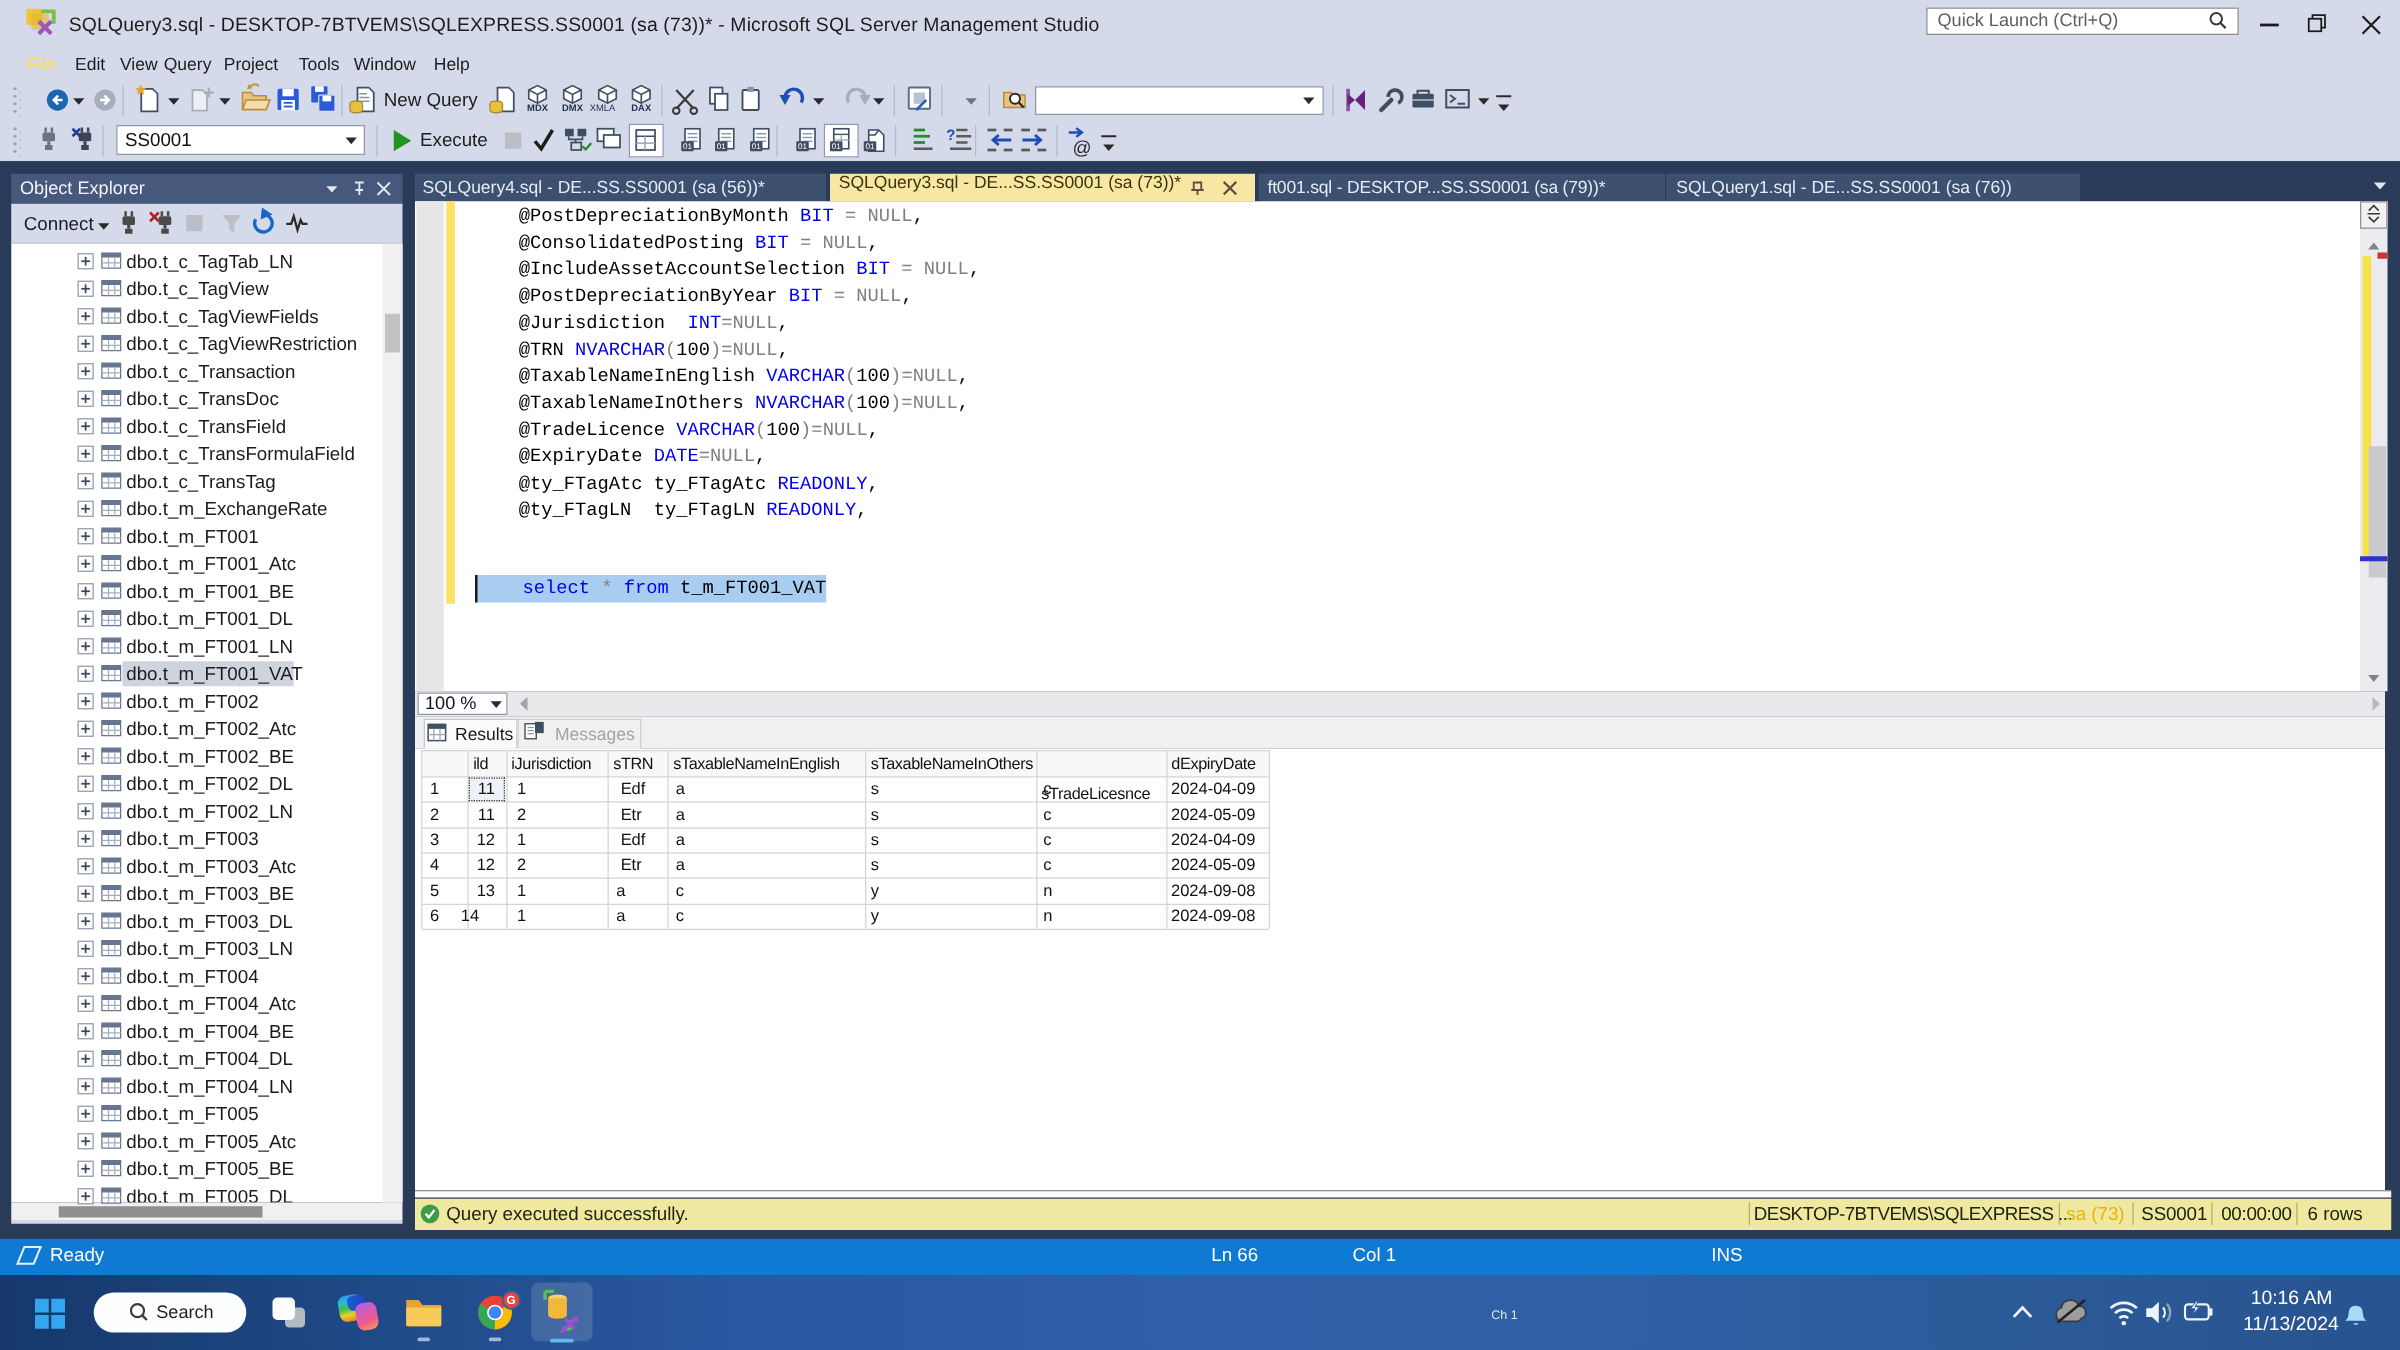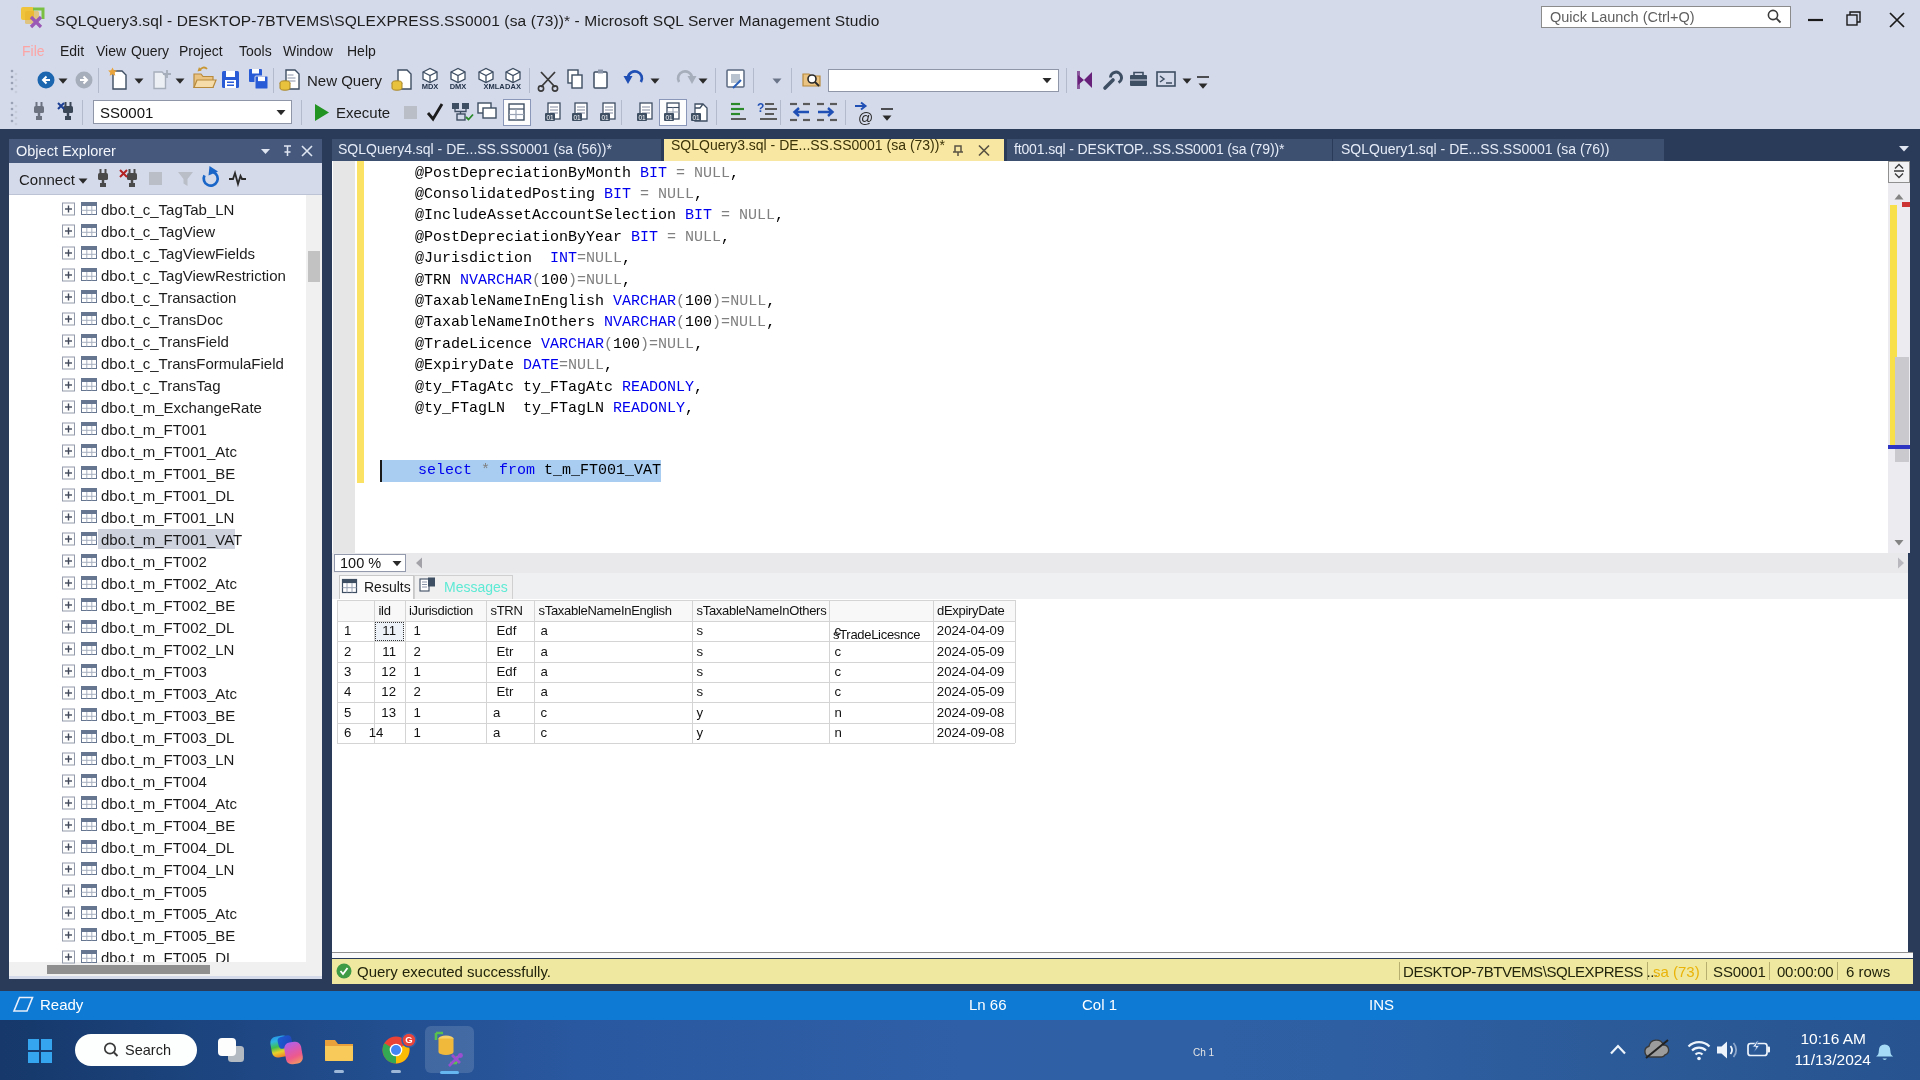--- a/index.html
+++ b/index.html
@@ -7,34 +7,34 @@
 .t{white-space:pre}
 .m{font-family:"Liberation Mono",monospace;white-space:pre}
 </style></head><body>
 <div class="a" style="left:0px;top:0px;width:1920px;height:129px;background:#d5daea"></div>
 <div class="a" style="left:0px;top:129px;width:1920px;height:862px;background:#2a3b59"></div>
 <div class="a" style="left:0px;top:991px;width:1920px;height:29px;background:#0f7ad4"></div>
 <div class="a" style="left:0px;top:1020px;width:1920px;height:60px;background:linear-gradient(90deg,#16386a 0%,#1d4681 12%,#2a58a0 30%,#2f5fa6 50%,#2f5fa3 70%,#2b5996 88%,#275490 100%)"></div>
 <div class="a t" style="left:55px;top:7.8px;font-size:15.5px;line-height:26.3px;color:#1d1d1d;letter-spacing:0.12px;">SQLQuery3.sql - DESKTOP-7BTVEMS\SQLEXPRESS.SS0001 (sa (73))* - Microsoft SQL Server Management Studio</div>
 <div class="a" style="left:1541px;top:6px;width:250px;height:22px;background:#fff;border:1px solid #8b8b8b;box-sizing:border-box"></div>
 <div class="a t" style="left:1550px;top:4.7px;font-size:14.5px;line-height:24.6px;color:#5f5f5f;">Quick Launch (Ctrl+Q)</div>
-<div class="a t" style="left:22px;top:39.6px;font-size:14px;line-height:23.8px;color:#fca5a5;">File</div>
+<div class="a t" style="left:22px;top:39.6px;font-size:14px;line-height:23.8px;color:#fde047;">File</div>
 <div class="a t" style="left:60px;top:39.6px;font-size:14px;line-height:23.8px;color:#1d1d1d;">Edit</div>
 <div class="a t" style="left:96px;top:39.6px;font-size:14px;line-height:23.8px;color:#1d1d1d;">View</div>
 <div class="a t" style="left:131px;top:39.6px;font-size:14px;line-height:23.8px;color:#1d1d1d;">Query</div>
 <div class="a t" style="left:179px;top:39.6px;font-size:14px;line-height:23.8px;color:#1d1d1d;">Project</div>
 <div class="a t" style="left:239px;top:39.6px;font-size:14px;line-height:23.8px;color:#1d1d1d;">Tools</div>
 <div class="a t" style="left:283px;top:39.6px;font-size:14px;line-height:23.8px;color:#1d1d1d;">Window</div>
 <div class="a t" style="left:347px;top:39.6px;font-size:14px;line-height:23.8px;color:#1d1d1d;">Help</div>
 <div class="a" style="left:98px;top:68px;width:1px;height:25px;background:#b3bacc"></div>
 <div class="a" style="left:273px;top:68px;width:1px;height:25px;background:#b3bacc"></div>
 <div class="a t" style="left:307px;top:68.2px;font-size:15px;line-height:25.5px;color:#1d1d1d;">New Query</div>
 <div class="a t" style="left:416px;top:82px;width:28px;text-align:center;font-size:7.5px;line-height:9px;color:#23334a;font-weight:bold">MDX</div>
 <div class="a t" style="left:444px;top:82px;width:28px;text-align:center;font-size:7.5px;line-height:9px;color:#23334a;font-weight:bold">DMX</div>
-<div class="a t" style="left:480px;top:82px;width:28px;text-align:center;font-size:7.5px;line-height:9px;color:#23334a;font-weight:bold">XMLA</div>
+<div class="a t" style="left:468px;top:82px;width:28px;text-align:center;font-size:7.5px;line-height:9px;color:#23334a;font-weight:normal">XMLA</div>
 <div class="a t" style="left:499px;top:82px;width:28px;text-align:center;font-size:7.5px;line-height:9px;color:#23334a;font-weight:bold">DAX</div>
 <div class="a" style="left:529px;top:68px;width:1px;height:25px;background:#b3bacc"></div>
 <div class="a" style="left:715px;top:68px;width:1px;height:25px;background:#b3bacc"></div>
 <div class="a" style="left:753px;top:68px;width:1px;height:25px;background:#b3bacc"></div>
 <div class="a" style="left:791px;top:68px;width:1px;height:25px;background:#b3bacc"></div>
 <div class="a" style="left:828px;top:69px;width:231px;height:23px;background:#fff;border:1px solid #8e96a8;box-sizing:border-box"></div>
 <div class="a" style="left:1066px;top:68px;width:1px;height:25px;background:#b3bacc"></div>
 <div class="a" style="left:82px;top:100px;width:1px;height:25px;background:#b3bacc"></div>
 <div class="a" style="left:93px;top:100px;width:199px;height:24px;background:#fff;border:1px solid #8e96a8;box-sizing:border-box"></div>
 <div class="a t" style="left:100px;top:99.8px;font-size:15px;line-height:25.5px;color:#111;">SS0001</div>
@@ -125,21 +125,21 @@
 <div class="a" style="left:1902px;top:202px;width:8px;height:5px;background:#cc3333"></div>
 <div class="a" style="left:1895px;top:357px;width:13.5px;height:105px;background:#c9c9ce"></div>
 <div class="a" style="left:1888px;top:445px;width:22px;height:4px;background:#2d34c1"></div>
 <div class="a" style="left:332px;top:553px;width:1576px;height:20px;background:#e9e9ec"></div>
 <div class="a" style="left:334px;top:554px;width:72px;height:18px;background:#fff;border:1px solid #949aae;box-sizing:border-box"></div>
 <div class="a t" style="left:340px;top:550.7px;font-size:14.5px;line-height:24.6px;color:#111;">100 %</div>
 <div class="a" style="left:332px;top:573px;width:1576px;height:25.5px;background:#eef0f1"></div>
 <div class="a" style="left:339px;top:575px;width:75px;height:23.5px;background:#fbfbfb;border:1px solid #c8c8c8;border-bottom:none;box-sizing:border-box"></div>
 <div class="a t" style="left:364px;top:575.6px;font-size:14px;line-height:23.8px;color:#1a1a1a;">Results</div>
 <div class="a" style="left:414px;top:575px;width:99px;height:23.5px;background:#f0f0f1;border:1px solid #d0d0d0;border-bottom:none;box-sizing:border-box"></div>
-<div class="a t" style="left:444px;top:575.6px;font-size:14px;line-height:23.8px;color:#5eead4;">Messages</div>
+<div class="a t" style="left:444px;top:575.6px;font-size:14px;line-height:23.8px;color:#a3a3a3;">Messages</div>
 <div class="a" style="left:332px;top:598.5px;width:1576px;height:354px;background:#fff"></div>
 <div class="a" style="left:337px;top:599.5px;width:678.3px;height:21.5px;background:#f8f8f8"></div>
 <div class="a t" style="left:378.5px;top:599.7px;font-size:13px;line-height:22.1px;color:#111;letter-spacing:-0.3px;">ild</div>
 <div class="a t" style="left:409px;top:599.7px;font-size:13px;line-height:22.1px;color:#111;letter-spacing:-0.3px;">iJurisdiction</div>
 <div class="a t" style="left:490.5px;top:599.7px;font-size:13px;line-height:22.1px;color:#111;letter-spacing:-0.3px;">sTRN</div>
 <div class="a t" style="left:538.5px;top:599.7px;font-size:13px;line-height:22.1px;color:#111;letter-spacing:-0.3px;">sTaxableNameInEnglish</div>
 <div class="a t" style="left:696.5px;top:599.7px;font-size:13px;line-height:22.1px;color:#111;letter-spacing:-0.3px;">sTaxableNameInOthers</div>
 <div class="a t" style="left:833px;top:599.7px;font-size:13px;line-height:22.1px;color:#111;letter-spacing:-0.3px;margin-top:24px;">sTradeLicesnce</div>
 <div class="a t" style="left:937px;top:599.7px;font-size:13px;line-height:22.1px;color:#111;letter-spacing:-0.3px;">dExpiryDate</div>
 <div class="a" style="left:337px;top:599.5px;width:1px;height:143.29999999999995px;background:#d4d4d4"></div>

